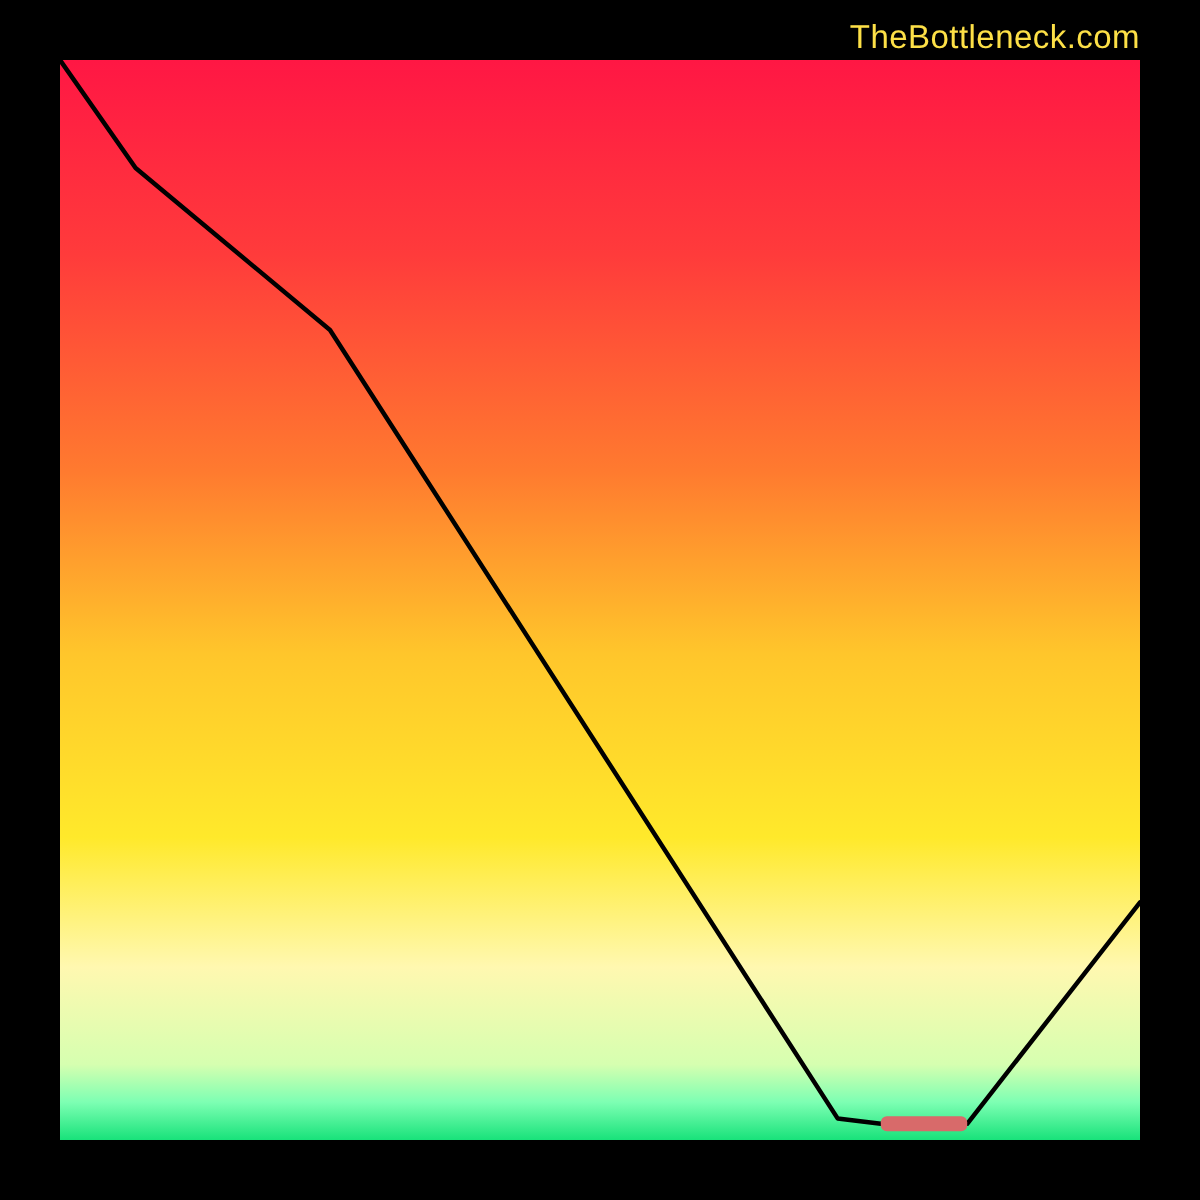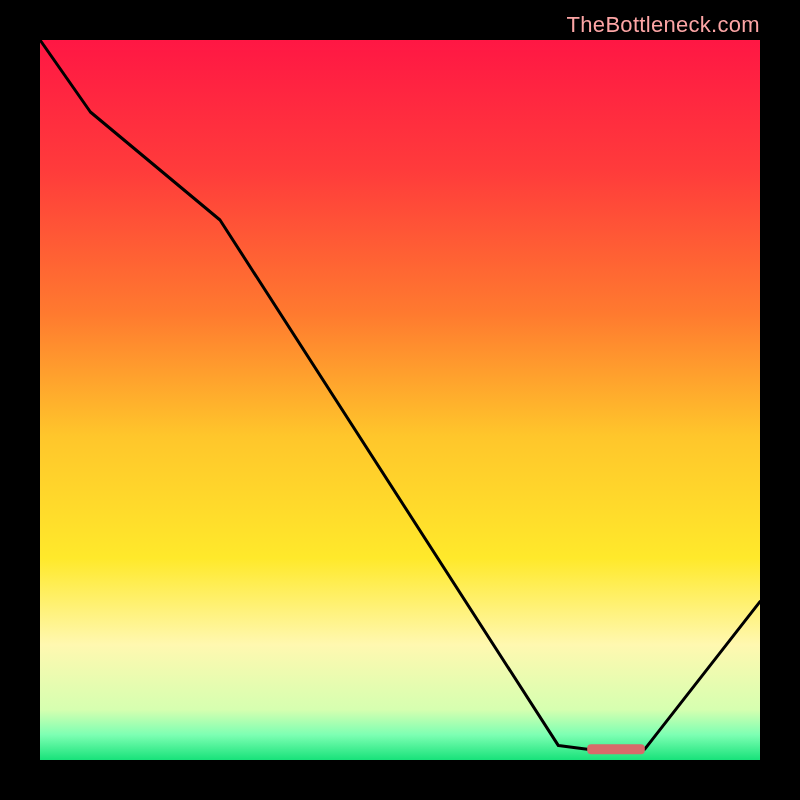--- a/index.html
+++ b/index.html
@@ -24,21 +24,21 @@
     width: 720px;
     height: 720px;
   }
   .plot svg {
     display: block;
   }
   .watermark {
     position: absolute;
     top: 12px;
     right: 40px;
-    color: #fca5a5;
+    color: #fde047;
     font-size: 22px;
     font-weight: 500;
     letter-spacing: 0.3px;
     user-select: none;
   }
 </style>
 </head>
 <body>
 
 <div class="frame">

